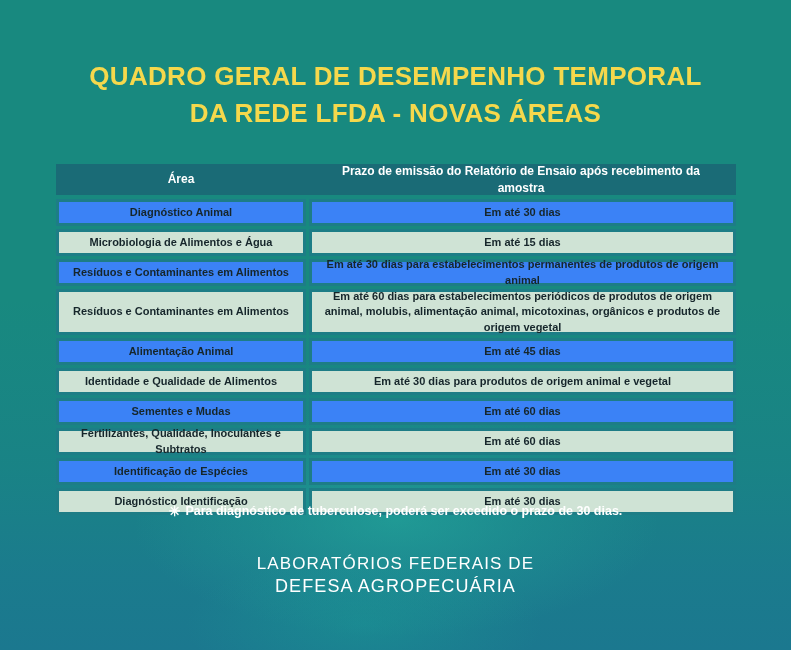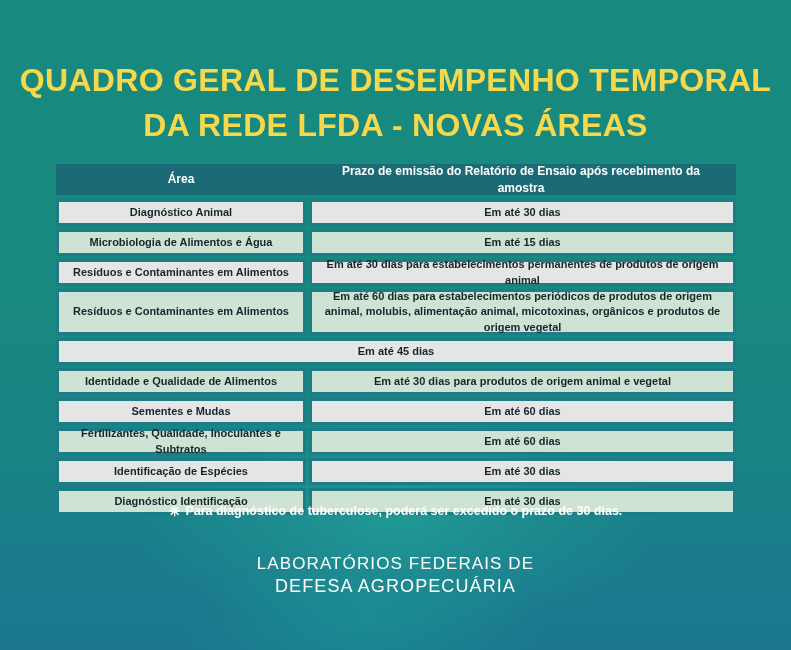--- a/index.html
+++ b/index.html
@@ -62,21 +62,21 @@
     z-index:5;
     width:791px; height:650px;
   }
 
   
   .title{
     position:absolute;
     top:58px; left:0; right:0;
     text-align:center;
     color:#f5d84c;
-    font-size:32px;
+    font-size:26px;
     font-weight:bold;
     letter-spacing:0.3px;
     line-height:1.42;
   }
   .title .l2{ display:block; }
 
   
   .table-wrap{
     position:absolute;
     left:56px; top:164px;
@@ -116,21 +116,21 @@
     color:#ffffff;
     border-color:#1a6b76;
     font-size:12px;
     height:31px;
     padding:4px 8px;
   }
   .row.header .cell.area{ margin-right:0; }
   .row.header{ margin-bottom:4px; }
 
   
-  .row.light .cell{ background:#e5e5e5; }
+  .row.light .cell{ background:#3b82f6; }
   .row.dark  .cell{ background:#cfe3d5; }
 
   .row.h1 .cell{ height:27px; }
   .row.h2 .cell{ height:46px; }
 
   
   .footnote{
     position:absolute;
     top:503px; left:0; right:0;
     text-align:center;
@@ -202,20 +202,21 @@
       <div class="cell area">Resíduos e Contaminantes em Alimentos</div>
       <div class="cell prazo">Em até 30 dias para estabelecimentos permanentes de produtos de origem animal</div>
     </div>
 
     <div class="row dark h2">
       <div class="cell area">Resíduos e Contaminantes em Alimentos</div>
       <div class="cell prazo">Em até 60 dias para estabelecimentos periódicos de produtos de origem animal, molubis, alimentação animal, micotoxinas, orgânicos e produtos de origem vegetal</div>
     </div>
 
     <div class="row light h1">
+      <div class="cell area">Alimentação Animal</div>
       <div class="cell prazo">Em até 45 dias</div>
     </div>
 
     <div class="row dark h1">
       <div class="cell area">Identidade e Qualidade de Alimentos</div>
       <div class="cell prazo">Em até 30 dias para produtos de origem animal e vegetal</div>
     </div>
 
     <div class="row light h1">
       <div class="cell area">Sementes e Mudas</div>

